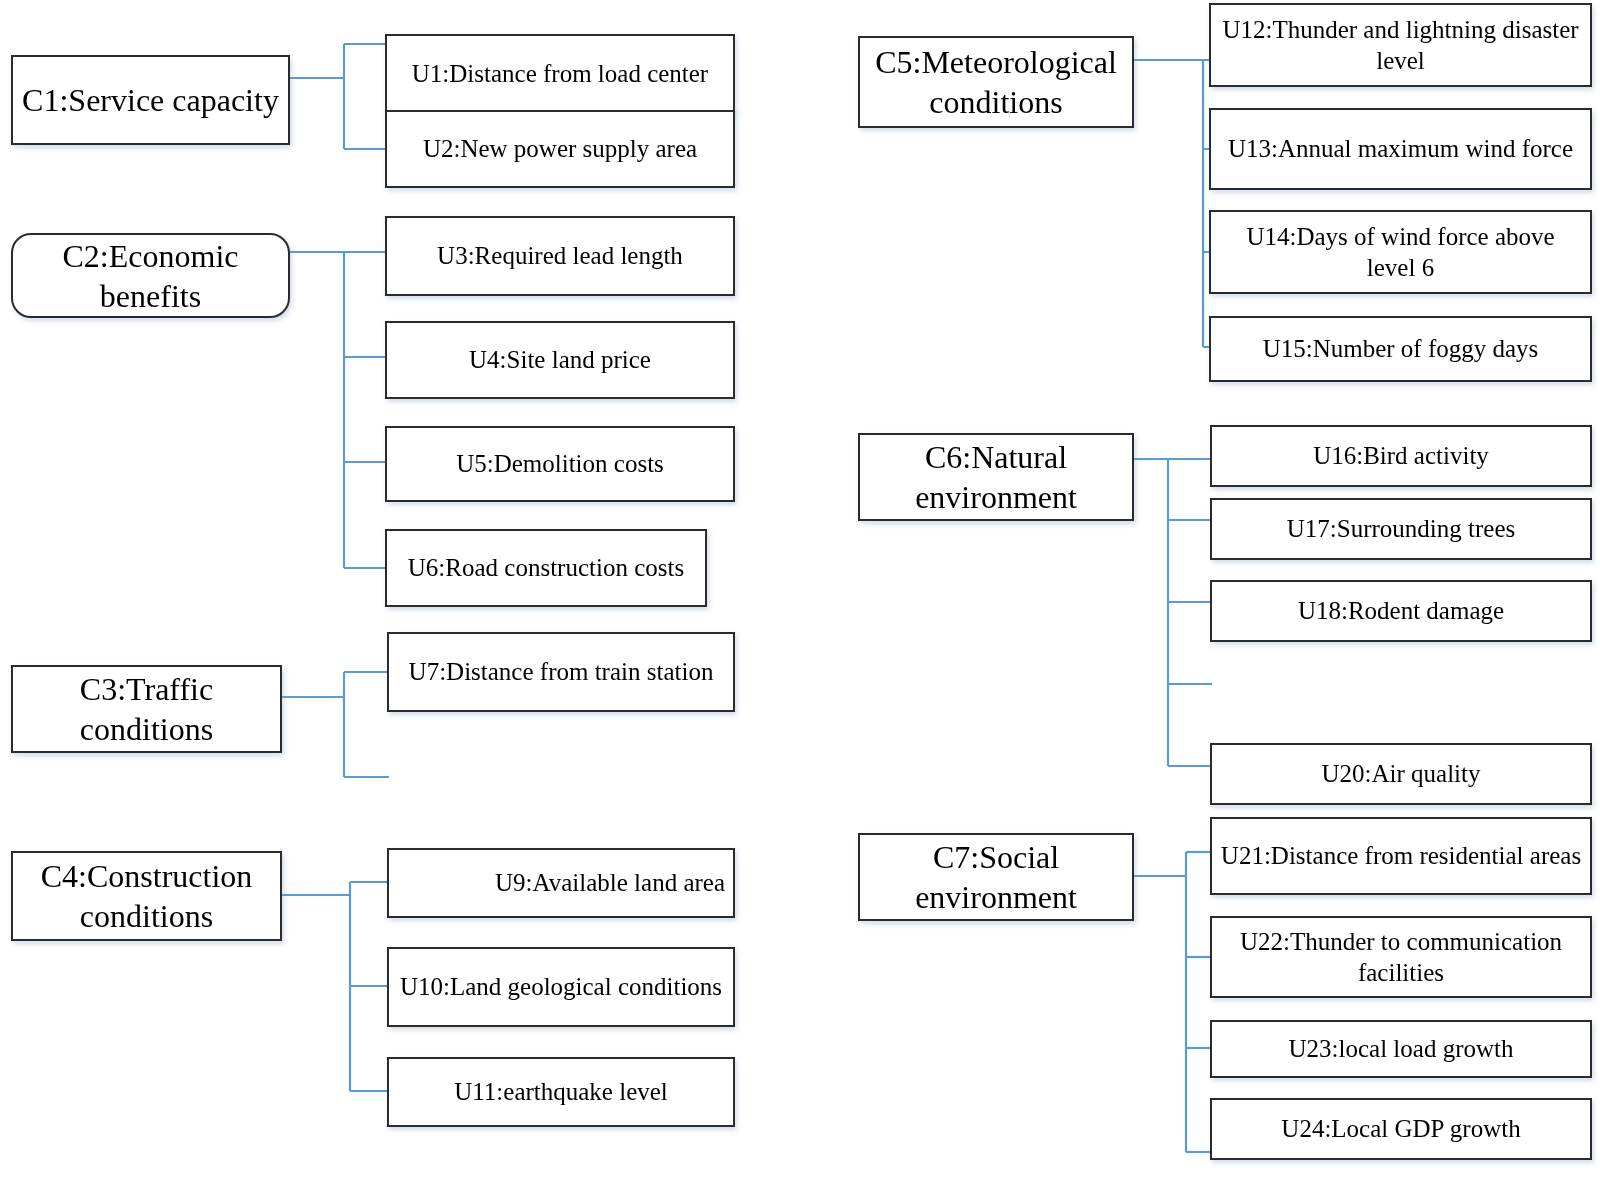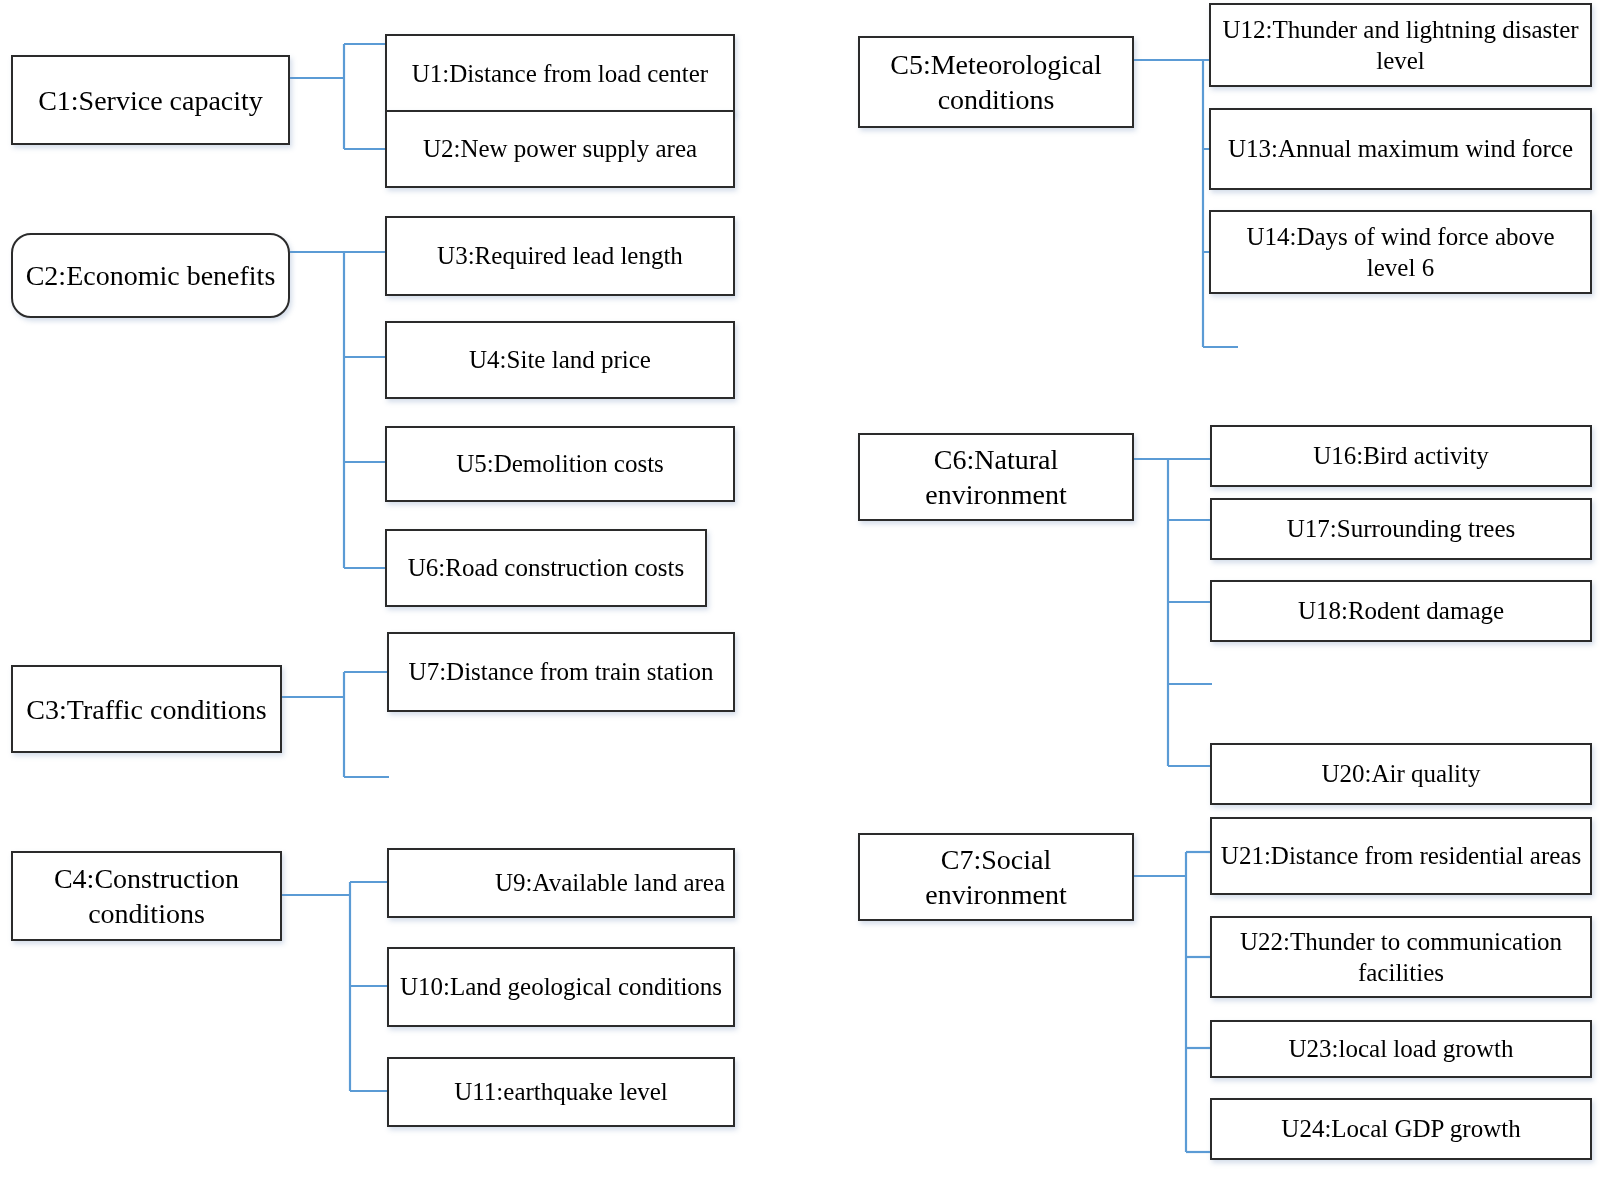--- a/index.html
+++ b/index.html
@@ -27,21 +27,21 @@
     color: #000000;
     line-height: 1.25;
     padding: 2px 8px;
     box-shadow: 2px 3px 5px rgba(120,150,190,0.32);
     z-index: 2;
   }
   .node .label {
     display: block;
     width: 100%;
   }
-  .criterion { font-size: 28px; justify-content: center; }
+  .criterion { font-size: 32px; justify-content: center; }
   .indicator { font-size: 25px; }
   #links {
     position: absolute;
     left: 0;
     top: 0;
     width: 1600px;
     height: 1194px;
     z-index: 1;
     pointer-events: none;
   }
@@ -151,20 +151,23 @@
   </div>
   <div class="node indicator" style="left:1209px; top:3px; width:383px; height:84px;">
     <span class="label">U12:Thunder and lightning disaster level</span>
   </div>
   <div class="node indicator" style="left:1209px; top:108px; width:383px; height:82px;">
     <span class="label">U13:Annual maximum wind force</span>
   </div>
   <div class="node indicator" style="left:1209px; top:210px; width:383px; height:84px;">
     <span class="label">U14:Days of wind force above level 6</span>
   </div>
+  <div class="node indicator" style="left:1209px; top:316px; width:383px; height:66px;">
+    <span class="label">U15:Number of foggy days</span>
+  </div>
 
   <div class="node criterion" style="left:858px; top:433px; width:276px; height:88px;">
     <span class="label">C6:Natural environment</span>
   </div>
   <div class="node indicator" style="left:1210px; top:425px; width:382px; height:62px;">
     <span class="label">U16:Bird activity</span>
   </div>
   <div class="node indicator" style="left:1210px; top:498px; width:382px; height:62px;">
     <span class="label">U17:Surrounding trees</span>
   </div>

